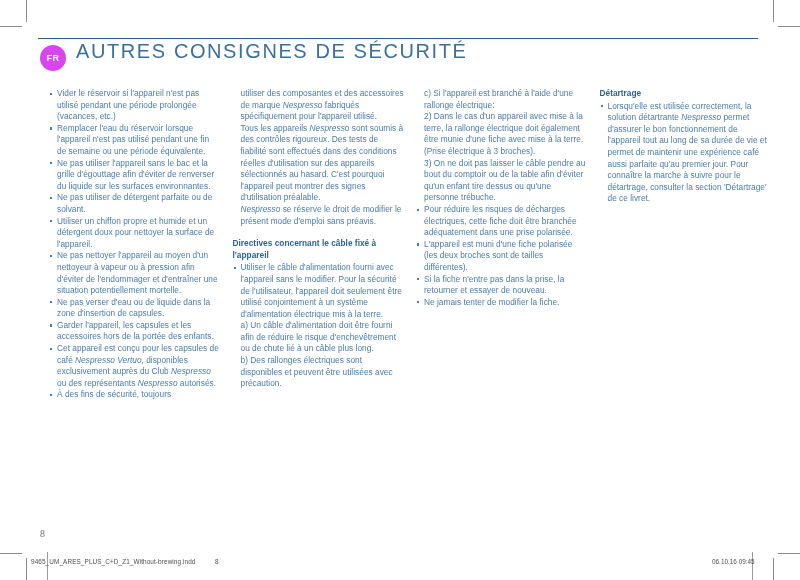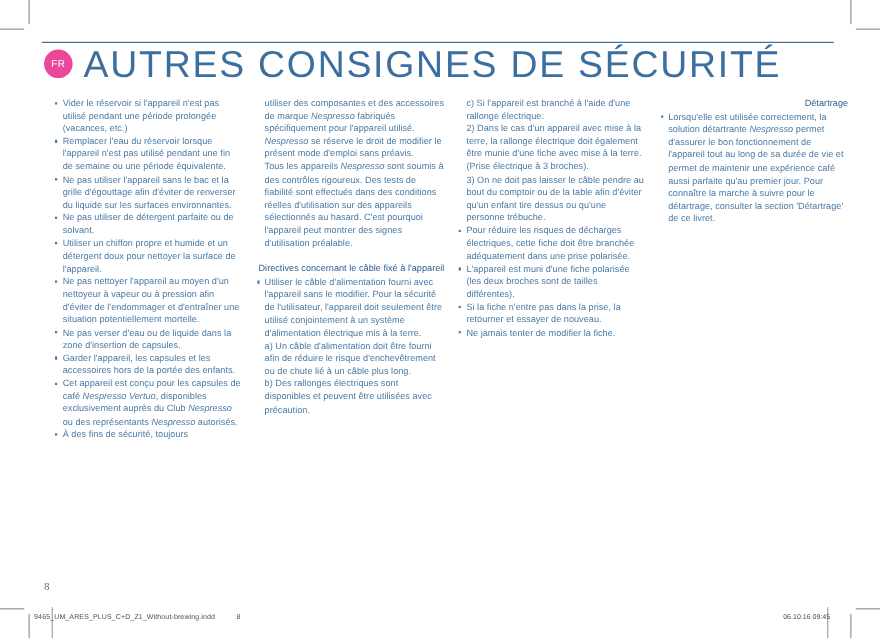--- a/index.html
+++ b/index.html
@@ -33,33 +33,33 @@
     position: absolute;
     left: 40px; top: 40px;
     width: 720px;
     height: 42px;
   }
   .lang-badge {
     position: absolute;
     left: 0; top: 5px;
     width: 26px; height: 26px;
     border-radius: 50%;
-    background: #ec4899;
+    background: #d946ef;
     color: #ffffff;
     font-size: 9px;
-    font-weight: normal;
+    font-weight: bold;
     letter-spacing: 0.5px;
     display: flex;
     align-items: center;
     justify-content: center;
   }
   .page-title {
     position: absolute;
     left: 36px; top: 0;
-    font-size: 34px;
+    font-size: 20px;
     font-weight: 300;
     letter-spacing: 1.6px;
     color: #3a6f9f;
     white-space: nowrap;
   }
   .title-rule {
     position: absolute;
     left: 38px; top: 38px;
     width: 720px;
     height: 1.4px;
@@ -77,26 +77,25 @@
   }
   .col {
     width: 172px;
     color: #4a7ba6;
     font-size: 8.3px;
     line-height: 11.6px;
     letter-spacing: 0.02px;
   }
 
   .sec-head {
-    font-weight: normal;
+    font-weight: bold;
     color: #2e6191;
     margin: 0 0 1px 0;
     font-size: 8.3px;
     line-height: 11.6px;
-    text-align: right;
   }
   .sec-head.spaced { margin-top: 11px; }
 
   ul.bullets {
     list-style: none;
     margin: 0;
     padding: 0;
   }
   ul.bullets > li {
     position: relative;
@@ -190,22 +189,22 @@
           <li>Utiliser un chiffon propre et humide et un détergent doux pour nettoyer la surface de l'appareil.</li>
           <li>Ne pas nettoyer l'appareil au moyen d'un nettoyeur à vapeur ou à pression afin d'éviter de l'endommager et d'entraîner une situation potentiellement mortelle.</li>
           <li>Ne pas verser d'eau ou de liquide dans la zone d'insertion de capsules.</li>
           <li>Garder l'appareil, les capsules et les accessoires hors de la portée des enfants.</li>
           <li>Cet appareil est conçu pour les capsules de café <i>Nespresso Vertuo</i>, disponibles exclusivement auprès du Club <i>Nespresso</i> ou des représentants <i>Nespresso</i> autorisés.</li>
           <li>À des fins de sécurité, toujours</li>
         </ul>
       </div>
       <div class="col">
         <p class="cont">utiliser des composantes et des accessoires de marque <i>Nespresso</i> fabriqués spécifiquement pour l'appareil utilisé.</p>
+        <p class="cont">Tous les appareils <i>Nespresso</i> sont soumis à des contrôles rigoureux. Des tests de fiabilité sont effectués dans des conditions réelles d'utilisation sur des appareils sélectionnés au hasard. C'est pourquoi l'appareil peut montrer des signes d'utilisation préalable.</p>
         <p class="cont"><i>Nespresso</i> se réserve le droit de modifier le présent mode d'emploi sans préavis.</p>
-        <p class="cont">Tous les appareils <i>Nespresso</i> sont soumis à des contrôles rigoureux. Des tests de fiabilité sont effectués dans des conditions réelles d'utilisation sur des appareils sélectionnés au hasard. C'est pourquoi l'appareil peut montrer des signes d'utilisation préalable.</p>
         <div class="sec-head spaced">Directives concernant le câble fixé à l'appareil</div>
         <ul class="bullets">
           <li>Utiliser le câble d'alimentation fourni avec l'appareil sans le modifier. Pour la sécurité de l'utilisateur, l'appareil doit seulement être utilisé conjointement à un système d'alimentation électrique mis à la terre.</li>
         </ul>
         <p class="cont">a) Un câble d'alimentation doit être fourni afin de réduire le risque d'enchevêtrement ou de chute lié à un câble plus long.</p>
         <p class="cont">b) Des rallonges électriques sont disponibles et peuvent être utilisées avec précaution.</p>
       </div>
       <div class="col">
         <p class="cont">c) Si l'appareil est branché à l'aide d'une rallonge électrique:</p>
         <p class="cont">2) Dans le cas d'un appareil avec mise à la terre, la rallonge électrique doit également être munie d'une fiche avec mise à la terre. (Prise électrique à 3 broches).</p>

